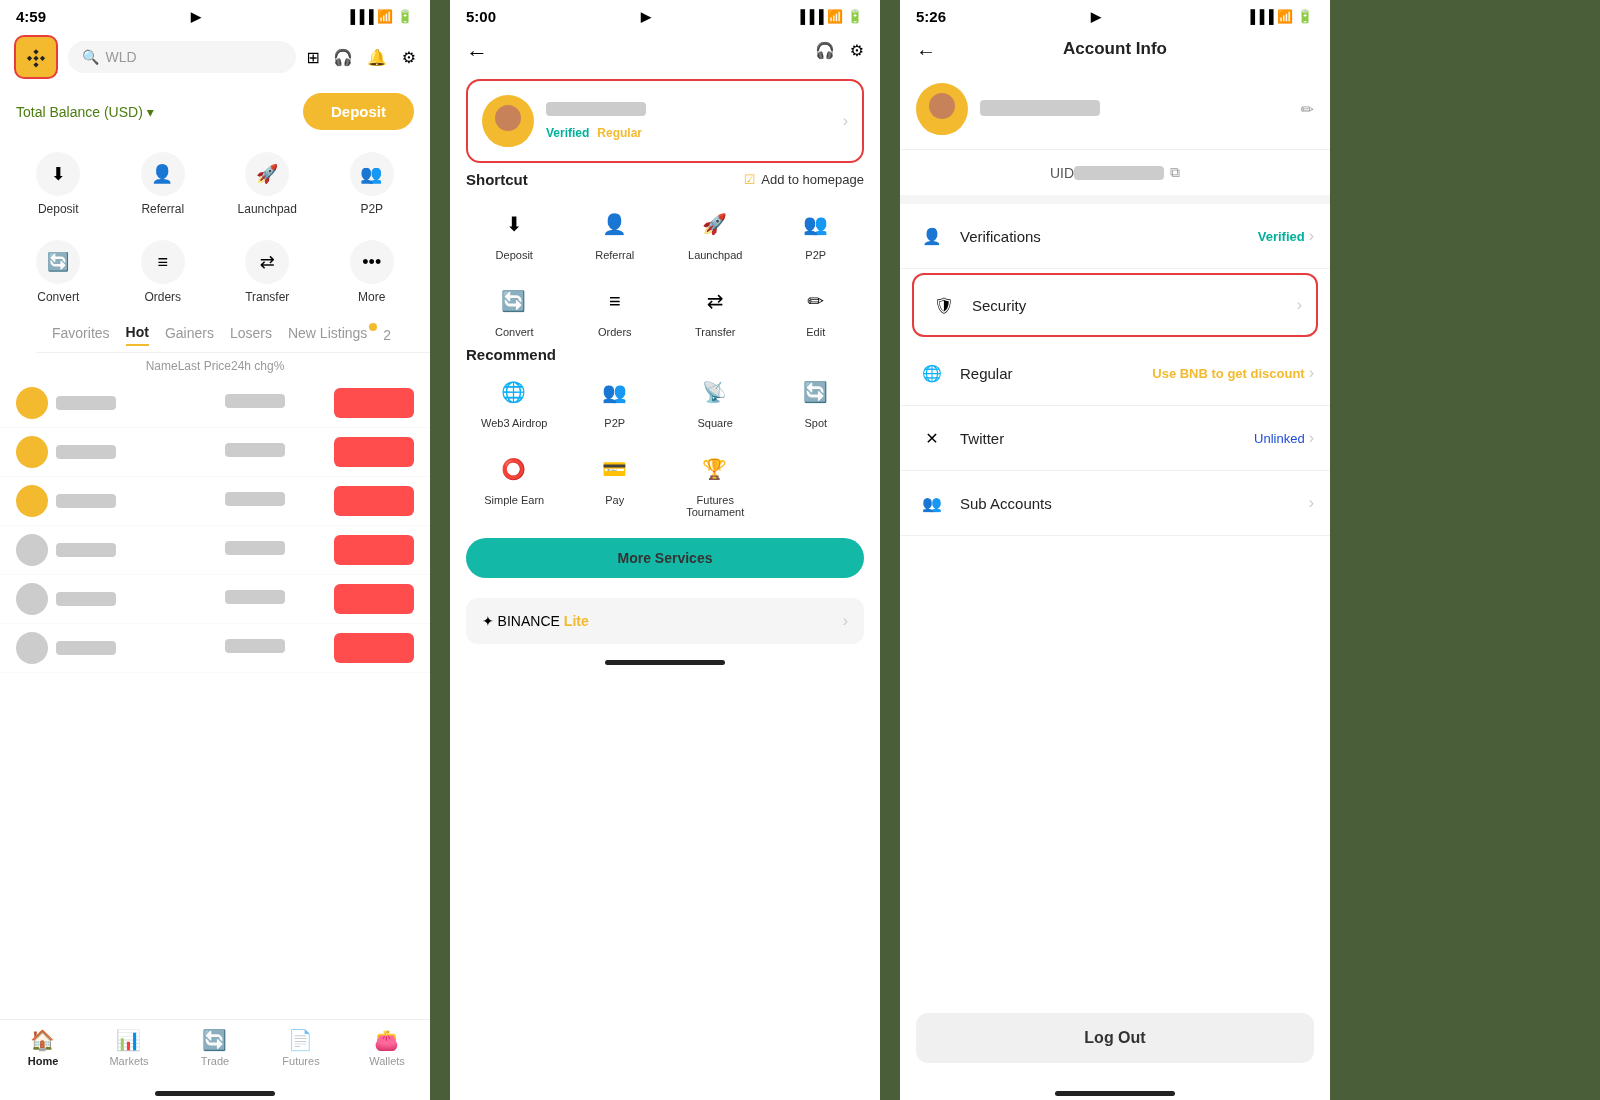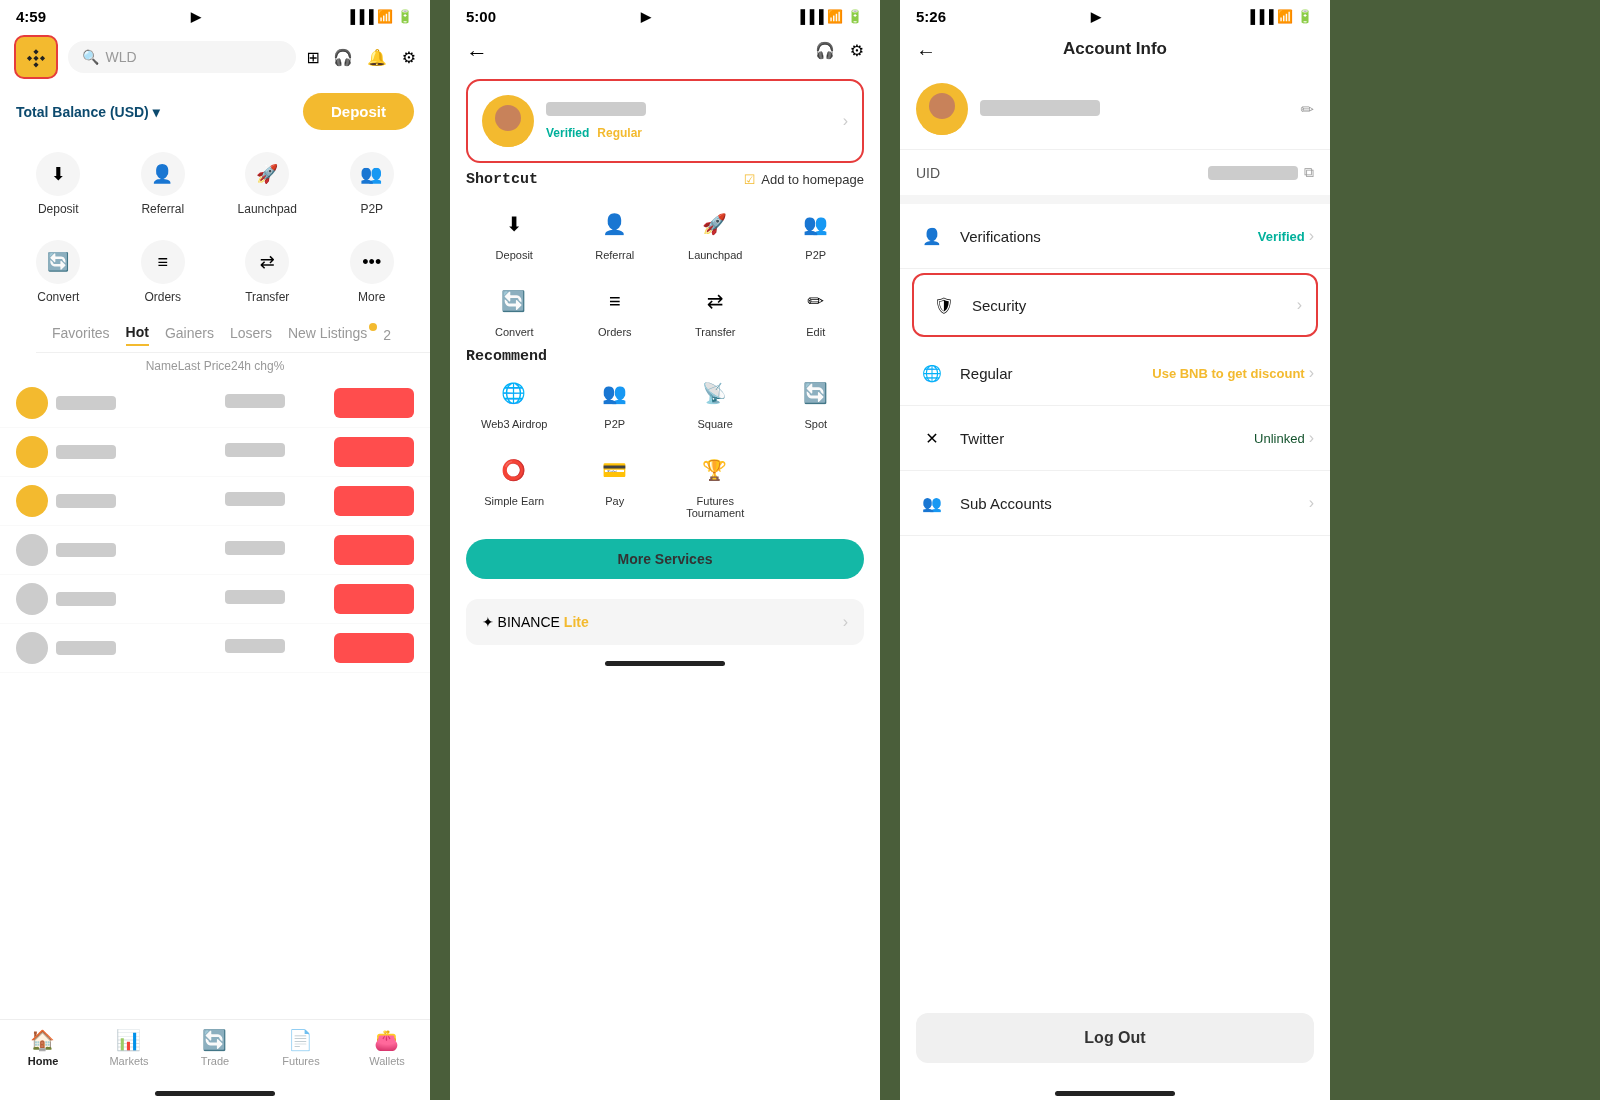--- a/index.html
+++ b/index.html
@@ -90,22 +90,22 @@
 
     .balance-row {
       display: flex;
       align-items: center;
       justify-content: space-between;
       padding: 8px 16px;
     }
 
     .balance-label {
       font-size: 14px;
-      font-weight: 700;
-      color: #0c4a6e;
+      font-weight: 400;
+      color: #4d7c0f;
       display: flex;
       align-items: center;
       gap: 4px;
       justify-content: center;
     }
 
     .deposit-btn {
       background: #f3ba2f;
       color: #fff;
       border: none;
@@ -287,21 +287,20 @@
 
     .badge-row { display: flex; gap: 8px; margin-top: 4px; }
     .badge-verified { color: #00b09b; font-size: 12px; font-weight: 600; }
     .badge-regular { color: #f3ba2f; font-size: 12px; font-weight: 600; }
 
     .section-title {
       font-size: 15px;
       font-weight: 700;
       padding: 10px 16px 6px;
       color: #222;
-      font-family: Liberation Mono, monospace;
     }
 
     .add-home-row {
       display: flex;
       align-items: center;
       gap: 6px;
       font-size: 13px;
       color: #333;
     }
 
@@ -406,21 +405,21 @@
       display: flex;
       align-items: center;
       gap: 12px;
       padding: 14px 16px;
       border-bottom: 1px solid #f0f0f0;
     }
 
     .info-row {
       display: flex;
       align-items: center;
-      justify-content: space-between;
+      justify-content: center;
       padding: 14px 16px;
       border-bottom: 1px solid #f5f5f5;
     }
 
     .info-label {
       font-size: 14px;
       color: #555;
       font-weight: 500;
     }
 
@@ -870,21 +869,21 @@
       <span class="chevron">›</span>
     </div>
   </div>
 
   <div class="menu-row">
     <div class="menu-left">
       <div class="menu-icon-circle">✕</div>
       <span class="menu-text">Twitter</span>
     </div>
     <div style="display:flex;align-items:center;gap:4px;">
-      <span style="color:#14532d;font-size:13px;">Unlinked</span>
+      <span style="color:#1d4ed8;font-size:13px;">Unlinked</span>
       <span class="chevron">›</span>
     </div>
   </div>
 
   <div class="menu-row">
     <div class="menu-left">
       <div class="menu-icon-circle">👥</div>
       <span class="menu-text">Sub Accounts</span>
     </div>
     <span class="chevron">›</span>

